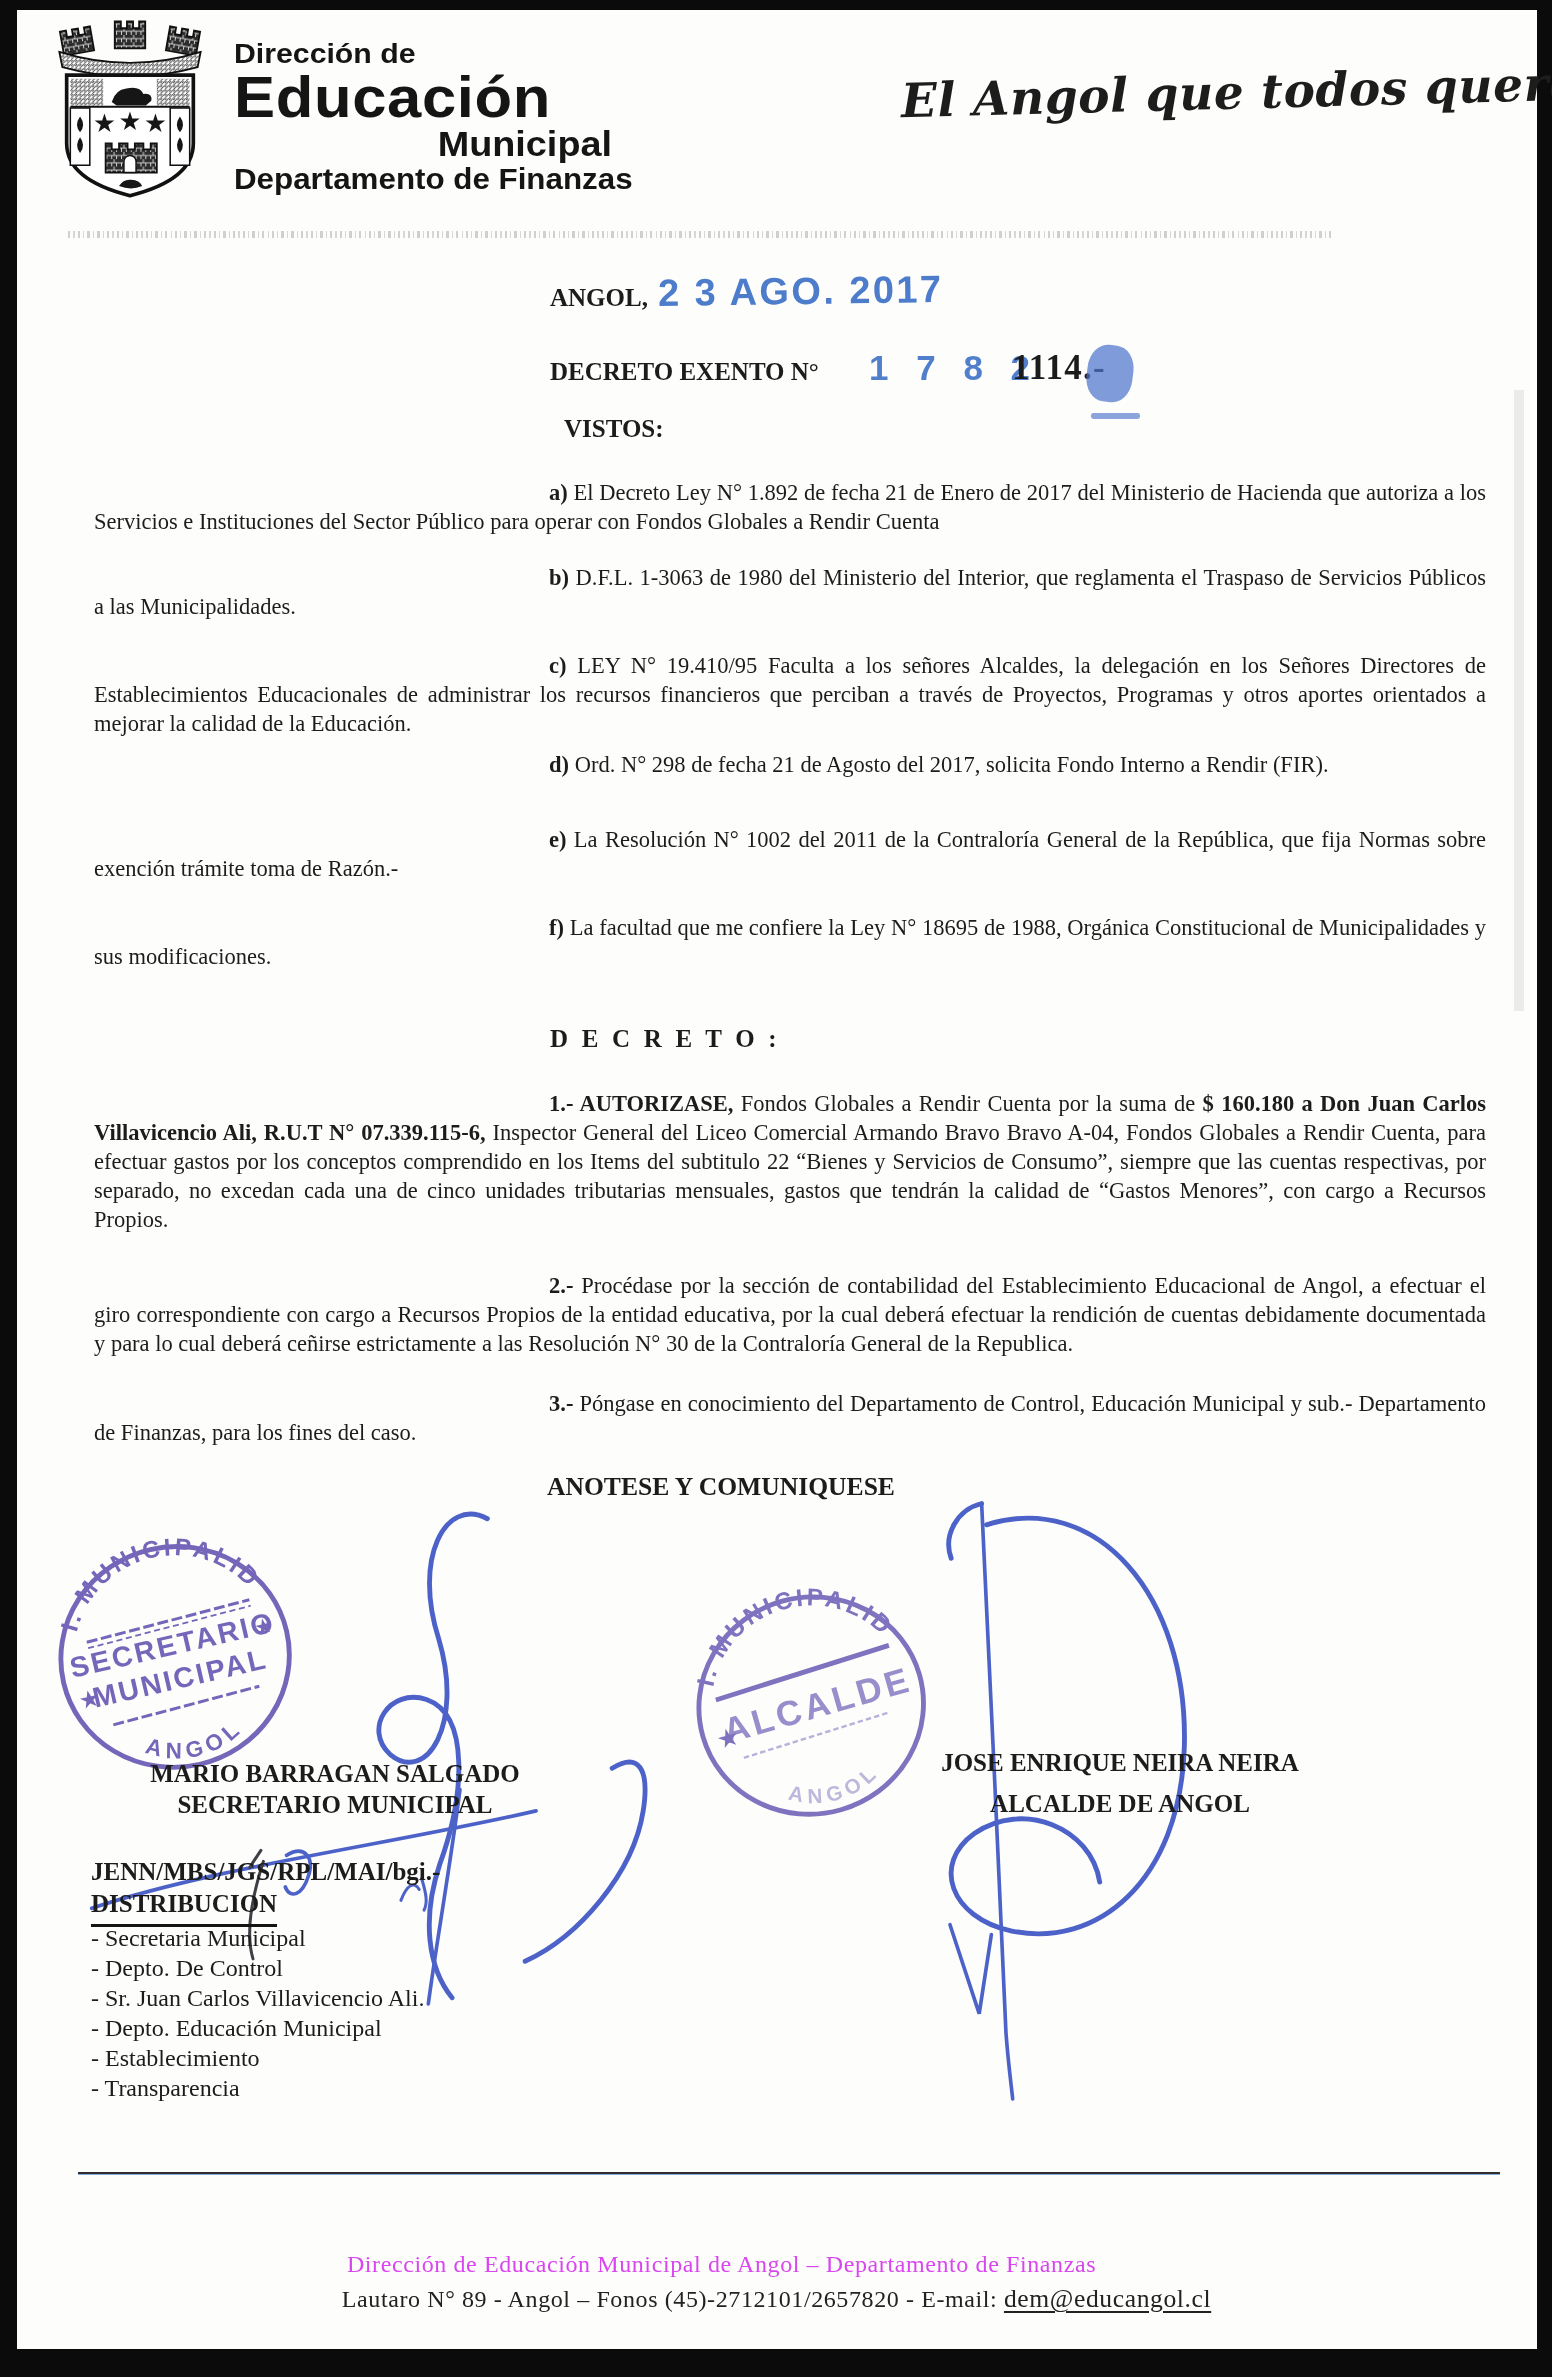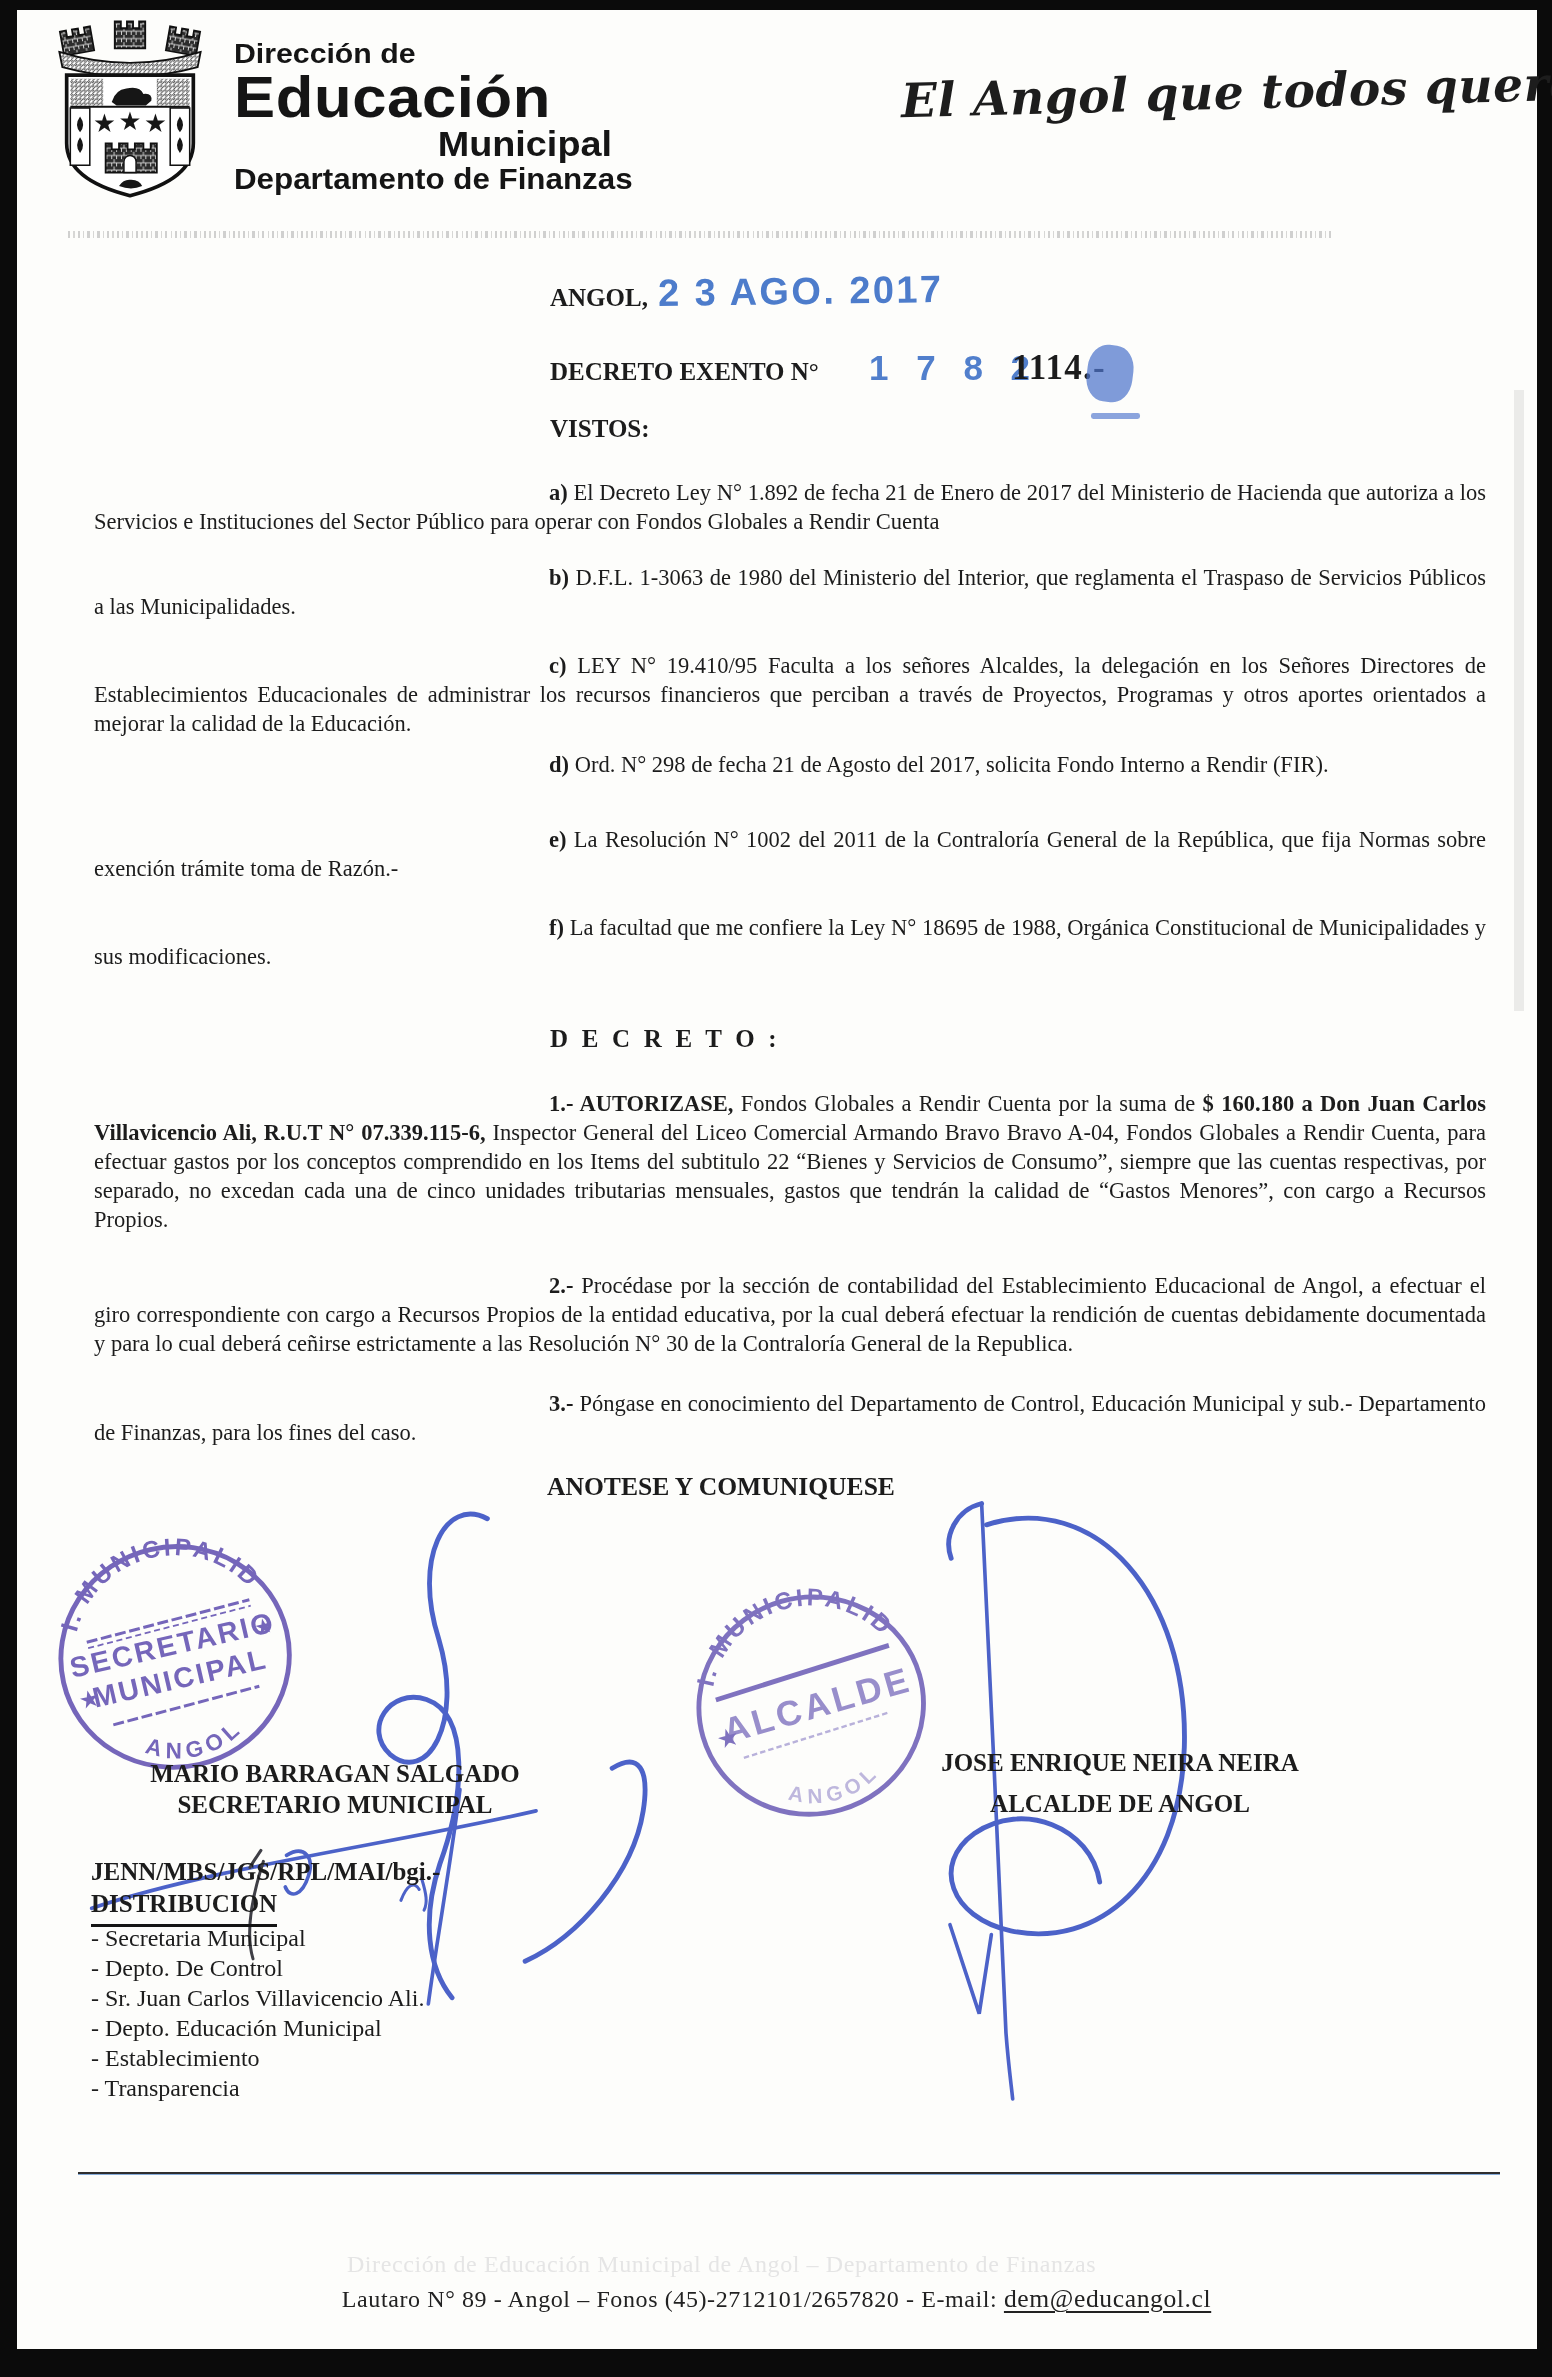--- a/index.html
+++ b/index.html
@@ -35,21 +35,21 @@
   .heading-c{left:550px;font-weight:bold;font-size:25px;letter-spacing:3.7px;white-space:nowrap;}
   
   .name-block{font-weight:bold;font-size:25px;text-align:center;white-space:nowrap;}
   
   .initials{left:91px;top:1858px;font-weight:bold;font-size:25px;white-space:nowrap;}
   .dist-head{left:91px;top:1890px;font-weight:bold;font-size:25px;border-bottom:3.7px solid #141414;padding-bottom:6px;display:inline-block;}
   .dist-list{left:91px;top:1923px;width:548px;}
   .dist-item{font-size:24px;line-height:30px;white-space:nowrap;}
   
   .rule{left:78px;top:2172px;width:1422px;height:0;border-top:2.4px solid #2e2e2e;border-bottom:1.2px solid #85abd8;}
-  .footer1{left:0;top:2251px;width:1443px;text-align:center;font-size:24px;letter-spacing:0.6px;color:#e5e5e5;}
+  .footer1{left:0;top:2251px;width:1443px;text-align:center;font-size:24px;letter-spacing:0.6px;color:#d946ef;}
   .footer2{left:0;top:2284px;width:1553px;text-align:center;font-size:24px;letter-spacing:0.6px;color:#222;}
   .footer2 .email{text-decoration:underline;text-underline-offset:4.3px;font-size:25.6px;}
   svg text{font-family:"Liberation Sans",sans-serif;}
   .overlay{left:0;top:0;width:1553px;height:2377px;pointer-events:none;}
 </style>
 </head>
 <body>
 
 <div class="paper"></div>
 
@@ -106,21 +106,21 @@
 
 <div class="abs h-bold" style="left:550px;top:284px;">ANGOL,</div>
 <div class="abs date-stamp" style="left:658px;top:270px;">2 3 AGO. 2017</div>
 
 <div class="abs h-bold" style="left:550px;top:358px;">DECRETO EXENTO N°</div>
 <div class="abs no-stamp" style="left:869px;top:348px;">1 7 8 2</div>
 <div class="abs typed-no" style="left:1012px;top:348px;">1114.-</div>
 <div class="abs smudge"></div>
 <div class="abs smudge-dash"></div>
 
-<div class="abs h-bold" style="left:550px;top:415px;">VISTOS:</div>
+<div class="abs h-bold" style="left:564px;top:415px;">VISTOS:</div>
 
 <div class="abs par" style="top:468px;"><b>a)</b><span> El Decreto Ley N° 1.892 de fecha 21 de Enero de 2017 del Ministerio de Hacienda que autoriza a los Servicios e Instituciones del Sector Público para operar con Fondos Globales a Rendir Cuenta</span></div>
 <div class="abs par" style="top:553px;"><b>b)</b><span> D.F.L. 1-3063 de 1980 del Ministerio del Interior, que reglamenta el Traspaso de Servicios Públicos a las Municipalidades.</span></div>
 <div class="abs par" style="top:641px;"><b>c)</b><span> LEY N° 19.410/95 Faculta a los señores Alcaldes, la delegación en los Señores Directores de Establecimientos Educacionales de administrar los recursos financieros que perciban a través de Proyectos, Programas y otros aportes orientados a mejorar la calidad de la Educación.</span></div>
 <div class="abs par" style="top:740px;"><b>d)</b><span> Ord. N° 298 de fecha 21 de Agosto del 2017, solicita Fondo Interno a Rendir (FIR).</span></div>
 <div class="abs par" style="top:815px;"><b>e)</b><span> La Resolución N° 1002 del 2011 de la Contraloría General de la República, que fija Normas sobre exención trámite toma de Razón.-</span></div>
 <div class="abs par" style="top:903px;"><b>f)</b><span> La facultad que me confiere la Ley N° 18695 de 1988, Orgánica Constitucional de Municipalidades y sus modificaciones.</span></div>
 
 <div class="abs heading-c" style="top:1025px;">D E C R E T O :</div>
 <div class="abs par" style="top:1079px;"><b>1.- AUTORIZASE,</b><span> Fondos Globales a Rendir Cuenta por la suma de </span><b>$ 160.180 a Don Juan Carlos Villavicencio Ali, R.U.T N° 07.339.115-6,</b><span> Inspector General del Liceo Comercial Armando Bravo Bravo A-04, Fondos Globales a Rendir Cuenta, para efectuar gastos por los conceptos comprendido en los Items del subtitulo 22 “Bienes y Servicios de Consumo”, siempre que las cuentas respectivas, por separado, no excedan cada una de cinco unidades tributarias mensuales, gastos que tendrán la calidad de “Gastos Menores”, con cargo a Recursos Propios.</span></div>

